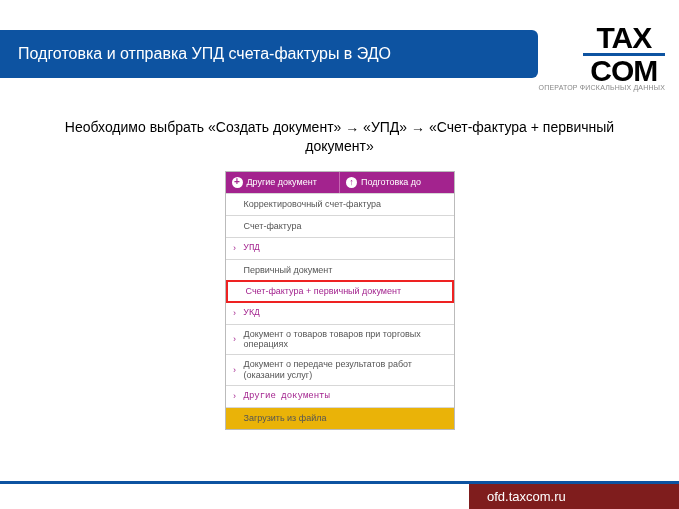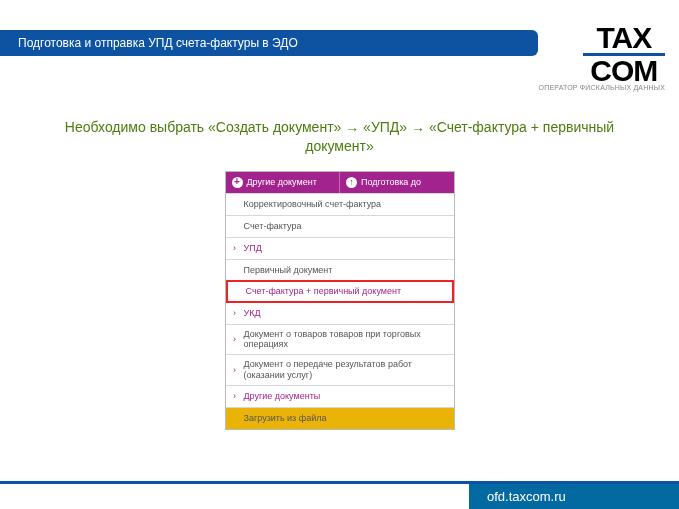--- a/index.html
+++ b/index.html
@@ -12,22 +12,22 @@
     overflow: hidden;
   }
   .header {
     display: flex;
     align-items: flex-start;
     padding: 18px 14px 0 0;
   }
   .title-bar {
     background: #0d53a1;
     color: #fff;
-    font-size: 12px;
-    padding: 6px 18px;
+    font-size: 16px;
+    padding: 15px 18px;
     border-radius: 0 6px 6px 0;
     flex: 0 0 auto;
     width: 538px;
     margin-top: 12px;
   }
   .logo-block {
     margin-left: auto;
     text-align: center;
     padding-top: 6px;
   }
@@ -44,21 +44,21 @@
   .logo-main .com { color:#000; }
   .logo-rule { height:3px; background:#0d53a1; width:100%; margin:2px 0 1px; }
   .logo-sub {
     font-size: 7px;
     color: #888;
     line-height: 1.1;
     letter-spacing: 0.2px;
   }
   .instruction {
     text-align: center;
-    color: #4d7c0f;
+    color: #000000;
     font-size: 14px;
     padding: 26px 40px 14px;
     line-height: 1.4;
   }
   .app-shot {
     width: 230px;
     margin: 0 auto;
     border: 1px solid #bbb;
     font-size: 9px;
     color: #333;
@@ -121,39 +121,39 @@
     width: 10px;
     text-align: center;
     color: #a3238e;
     font-size: 9px;
     margin-right: 4px;
     flex:0 0 auto;
   }
   .menu-row .arrow.empty { color: transparent; }
   .menu-row .lbl { flex: 1; color: #555; }
   .menu-row.sel .lbl { color: #a3238e; }
-  .menu-row.cat .lbl { color: #a3238e; font-weight: 500; }
+  .menu-row.cat .lbl { color: #a3238e; font-weight: 500; font-family: Liberation Mono, monospace; }
   .menu-row.last { background: #eab308; }
   .footer {
     position: absolute;
     left: 0; right: 0; bottom: 0;
     height: 28px;
   }
   .footer-line {
     height: 3px;
     background: #0d53a1;
     width: 100%;
   }
   .footer-bar {
     position: absolute;
     right: 0;
     top: 3px;
     bottom: 0;
     width: 210px;
-    background: #0369a1;
+    background: #7f1d1d;
     color: #fff;
     font-size: 13px;
     display: flex;
     align-items: center;
     padding-left: 18px;
     border-radius: 0;
   }
   .footer-bar::before{
     content:"";
     position:absolute;

